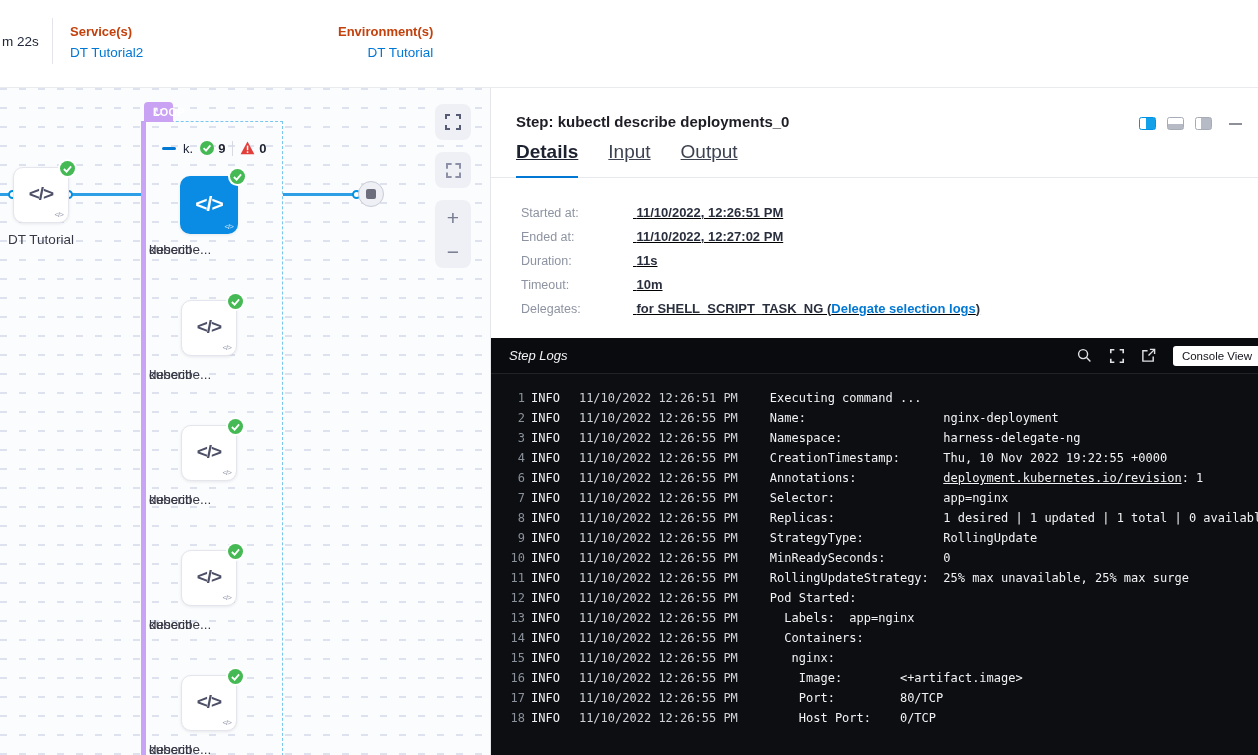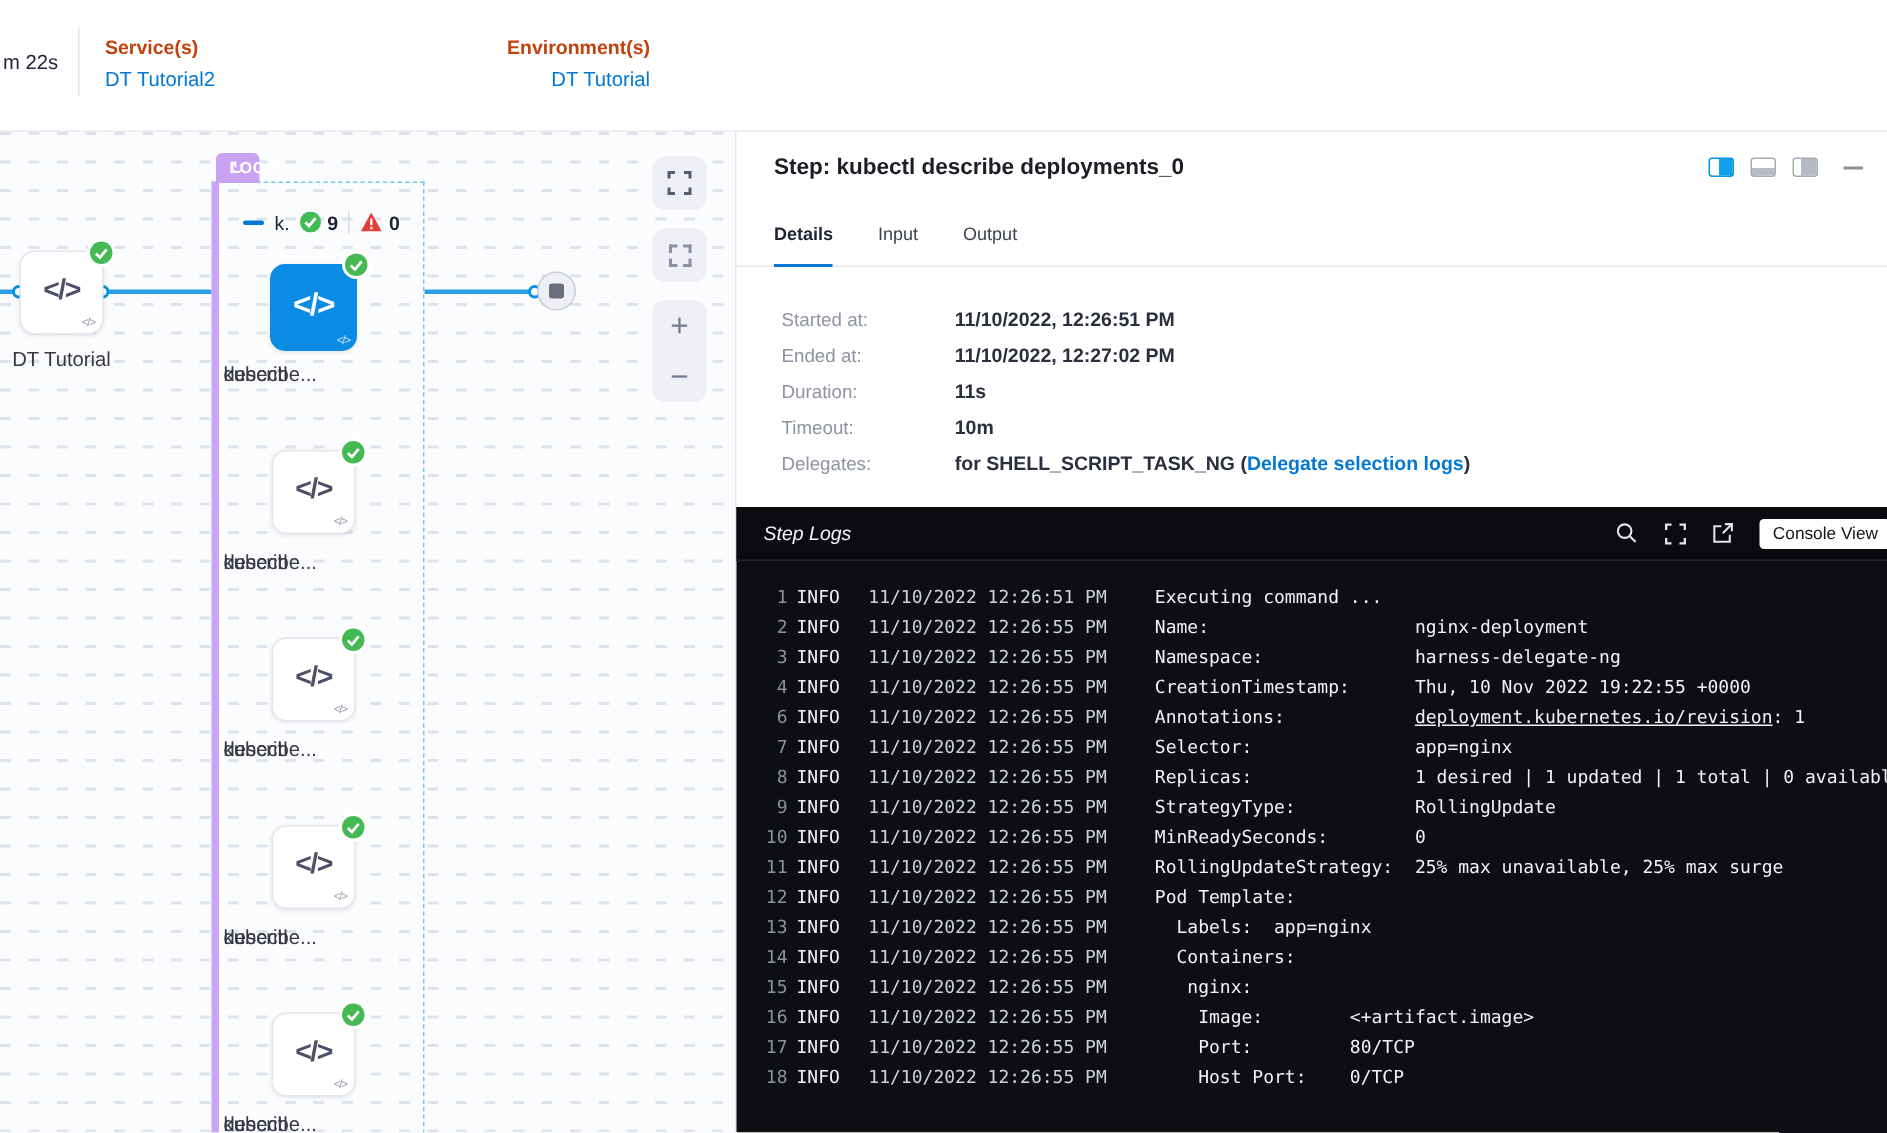--- a/index.html
+++ b/index.html
@@ -80,35 +80,35 @@
   .btn-fullscreen { top:16px; } .btn-marquee { top:64px; }
   .marquee-sq { width:15px; height:15px; border:2px dashed #8d90a6; }
   .zoom-group { left:435px; top:112px; width:36px; height:68px; background:#eef0f5; border-radius:8px;
                 display:flex; flex-direction:column; }
   .zoom-group .zbtn { position:static; flex:1; display:flex; align-items:center; justify-content:center;
                 font-size:21px; color:#777b90; cursor:pointer; line-height:1; }
 
   
   .panel { position:absolute; left:490px; top:88px; width:768px; height:667px;
            background:#fff; border-left:1px solid #e4e6ea; display:flex; flex-direction:column; }
-  .panel-head { display:flex; align-items:flex-start; justify-content:space-between; padding:15px 16px 0 25px; height:42px; }
+  .panel-head { display:flex; align-items:flex-end; justify-content:space-between; padding:15px 16px 0 25px; height:42px; }
   .panel-title { font-size:15px; font-weight:700; color:#1d1d25; }
   .head-icons { display:flex; align-items:center; gap:11px; margin-top:2px; }
   .lay { width:17px; height:13px; border-radius:2.5px; cursor:pointer; }
   .lay1 { border:1.5px solid #0092e4; background:linear-gradient(90deg,#fff 0 42%,#12a0e8 42%); }
   .lay2 { border:1.5px solid #a7abb5; background:linear-gradient(180deg,#fff 0 55%,#b6bac4 55%); }
   .lay3 { border:1.5px solid #a7abb5; background:linear-gradient(90deg,#fff 0 30%,#b6bac4 30%); }
   .collapse-min { width:13px; height:2px; background:#8d9097; margin-left:6px; cursor:pointer; }
 
   .tabs { display:flex; gap:30px; padding-left:25px; border-bottom:1px solid #e7e9ee; height:48px; align-items:flex-end; }
-  .tab { font-size:12px; color:#3c4250; padding-bottom:14px; position:relative; cursor:pointer; }
+  .tab { font-size:19px; color:#3c4250; padding-bottom:14px; position:relative; cursor:pointer;text-decoration:underline; }
   .tab.active { font-weight:700; color:#1d2230; }
   .tab.active::after { content:""; position:absolute; left:0; right:0; bottom:-1px; height:2.5px; background:#0278d5; }
 
-  .details { height:160px; padding:23px 0 4px 30px; }
+  .details { height:160px; padding:23px 0 4px 30px;text-decoration:underline; }
   .d-row { line-height:24px; font-size:12.5px; }
   .d-label { display:inline-block; width:112px; color:#8d93a1; font-weight:500; }
   .d-value { font-size:13px; font-weight:700; color:#2a2f3d; }
   .d-link  { font-size:13px; font-weight:700; color:#0278d5; cursor:pointer; }
 
   .logs { flex:1; display:flex; flex-direction:column; background:#0d0e11; min-height:0; }
   .logs-head { height:36px; flex:none; background:#0a0b0e; border-bottom:1px solid #202227;
                display:flex; align-items:center; padding:0 0 0 18px; }
   .logs-title { font-size:13px; color:#f2f3f5;font-style:italic; }
   .logs-head .spacer { flex:1; }
@@ -351,21 +351,21 @@
           <div class="log-row"><span class="ln">1</span><span class="lvl">INFO</span><span class="ltime">11/10/2022 12:26:51 PM</span><span class="lmsg">Executing command ...</span></div>
           <div class="log-row"><span class="ln">2</span><span class="lvl">INFO</span><span class="ltime">11/10/2022 12:26:55 PM</span><span class="lmsg">Name:                   nginx-deployment</span></div>
           <div class="log-row"><span class="ln">3</span><span class="lvl">INFO</span><span class="ltime">11/10/2022 12:26:55 PM</span><span class="lmsg">Namespace:              harness-delegate-ng</span></div>
           <div class="log-row"><span class="ln">4</span><span class="lvl">INFO</span><span class="ltime">11/10/2022 12:26:55 PM</span><span class="lmsg">CreationTimestamp:      Thu, 10 Nov 2022 19:22:55 +0000</span></div>
           <div class="log-row"><span class="ln">6</span><span class="lvl">INFO</span><span class="ltime">11/10/2022 12:26:55 PM</span><span class="lmsg">Annotations:            <span class="loglink">deployment.kubernetes.io/revision</span>: 1</span></div>
           <div class="log-row"><span class="ln">7</span><span class="lvl">INFO</span><span class="ltime">11/10/2022 12:26:55 PM</span><span class="lmsg">Selector:               app=nginx</span></div>
           <div class="log-row"><span class="ln">8</span><span class="lvl">INFO</span><span class="ltime">11/10/2022 12:26:55 PM</span><span class="lmsg">Replicas:               1 desired | 1 updated | 1 total | 0 available | 1 unavailable</span></div>
           <div class="log-row"><span class="ln">9</span><span class="lvl">INFO</span><span class="ltime">11/10/2022 12:26:55 PM</span><span class="lmsg">StrategyType:           RollingUpdate</span></div>
           <div class="log-row"><span class="ln">10</span><span class="lvl">INFO</span><span class="ltime">11/10/2022 12:26:55 PM</span><span class="lmsg">MinReadySeconds:        0</span></div>
           <div class="log-row"><span class="ln">11</span><span class="lvl">INFO</span><span class="ltime">11/10/2022 12:26:55 PM</span><span class="lmsg">RollingUpdateStrategy:  25% max unavailable, 25% max surge</span></div>
-          <div class="log-row"><span class="ln">12</span><span class="lvl">INFO</span><span class="ltime">11/10/2022 12:26:55 PM</span><span class="lmsg">Pod Template:</span></div>
+          <div class="log-row"><span class="ln">12</span><span class="lvl">INFO</span><span class="ltime">11/10/2022 12:26:55 PM</span><span class="lmsg">Pod Started:</span></div>
           <div class="log-row"><span class="ln">13</span><span class="lvl">INFO</span><span class="ltime">11/10/2022 12:26:55 PM</span><span class="lmsg">  Labels:  app=nginx</span></div>
           <div class="log-row"><span class="ln">14</span><span class="lvl">INFO</span><span class="ltime">11/10/2022 12:26:55 PM</span><span class="lmsg">  Containers:</span></div>
           <div class="log-row"><span class="ln">15</span><span class="lvl">INFO</span><span class="ltime">11/10/2022 12:26:55 PM</span><span class="lmsg">   nginx:</span></div>
           <div class="log-row"><span class="ln">16</span><span class="lvl">INFO</span><span class="ltime">11/10/2022 12:26:55 PM</span><span class="lmsg">    Image:        &lt;+artifact.image&gt;</span></div>
           <div class="log-row"><span class="ln">17</span><span class="lvl">INFO</span><span class="ltime">11/10/2022 12:26:55 PM</span><span class="lmsg">    Port:         80/TCP</span></div>
           <div class="log-row"><span class="ln">18</span><span class="lvl">INFO</span><span class="ltime">11/10/2022 12:26:55 PM</span><span class="lmsg">    Host Port:    0/TCP</span></div>
         </div>
     </div>
   </aside>
 

